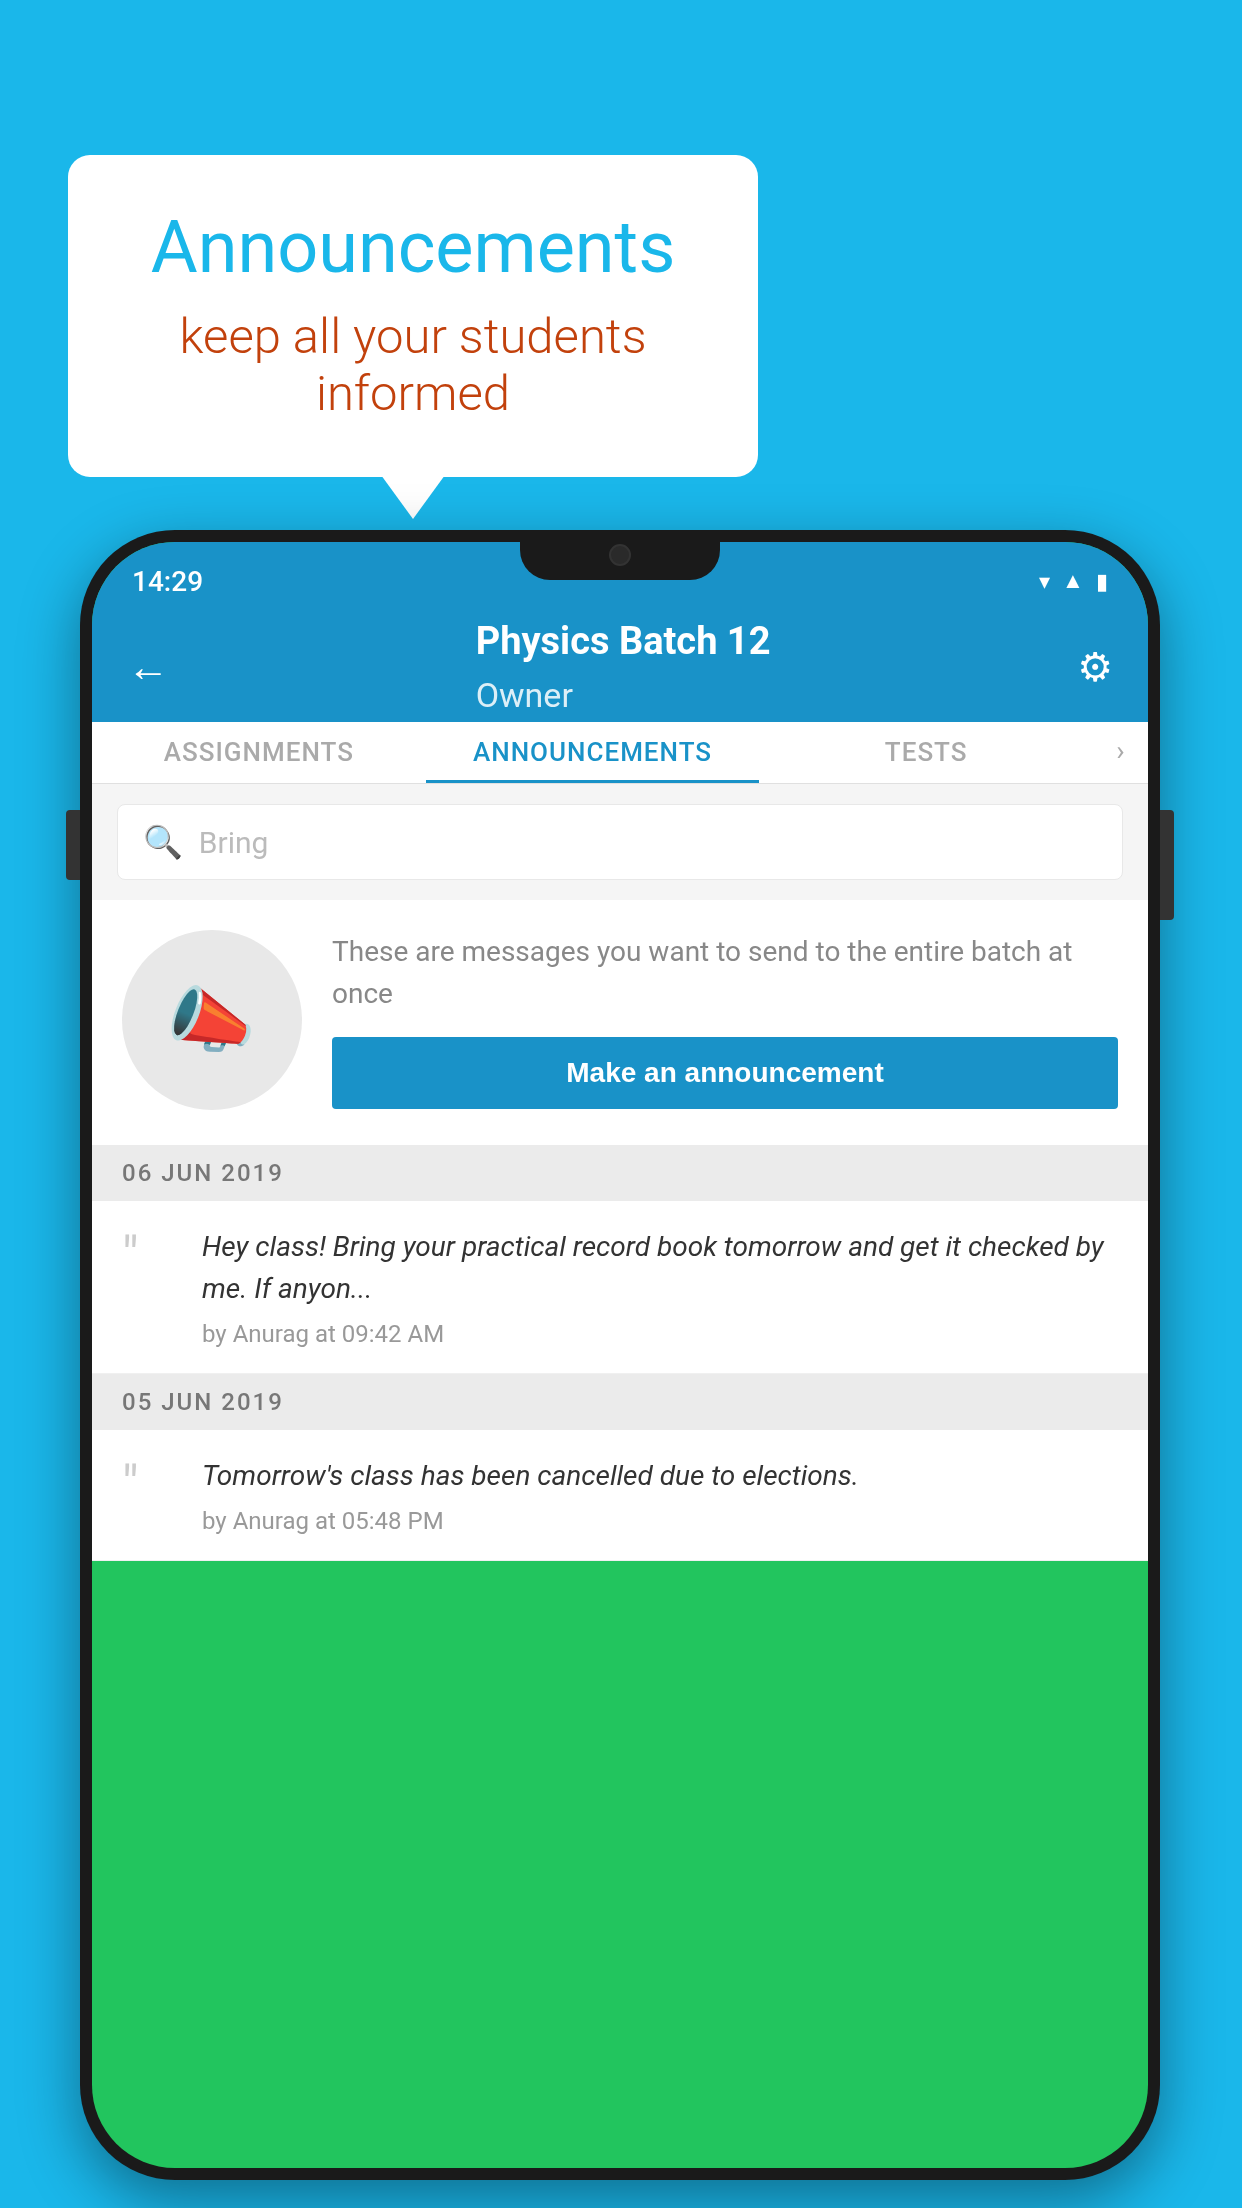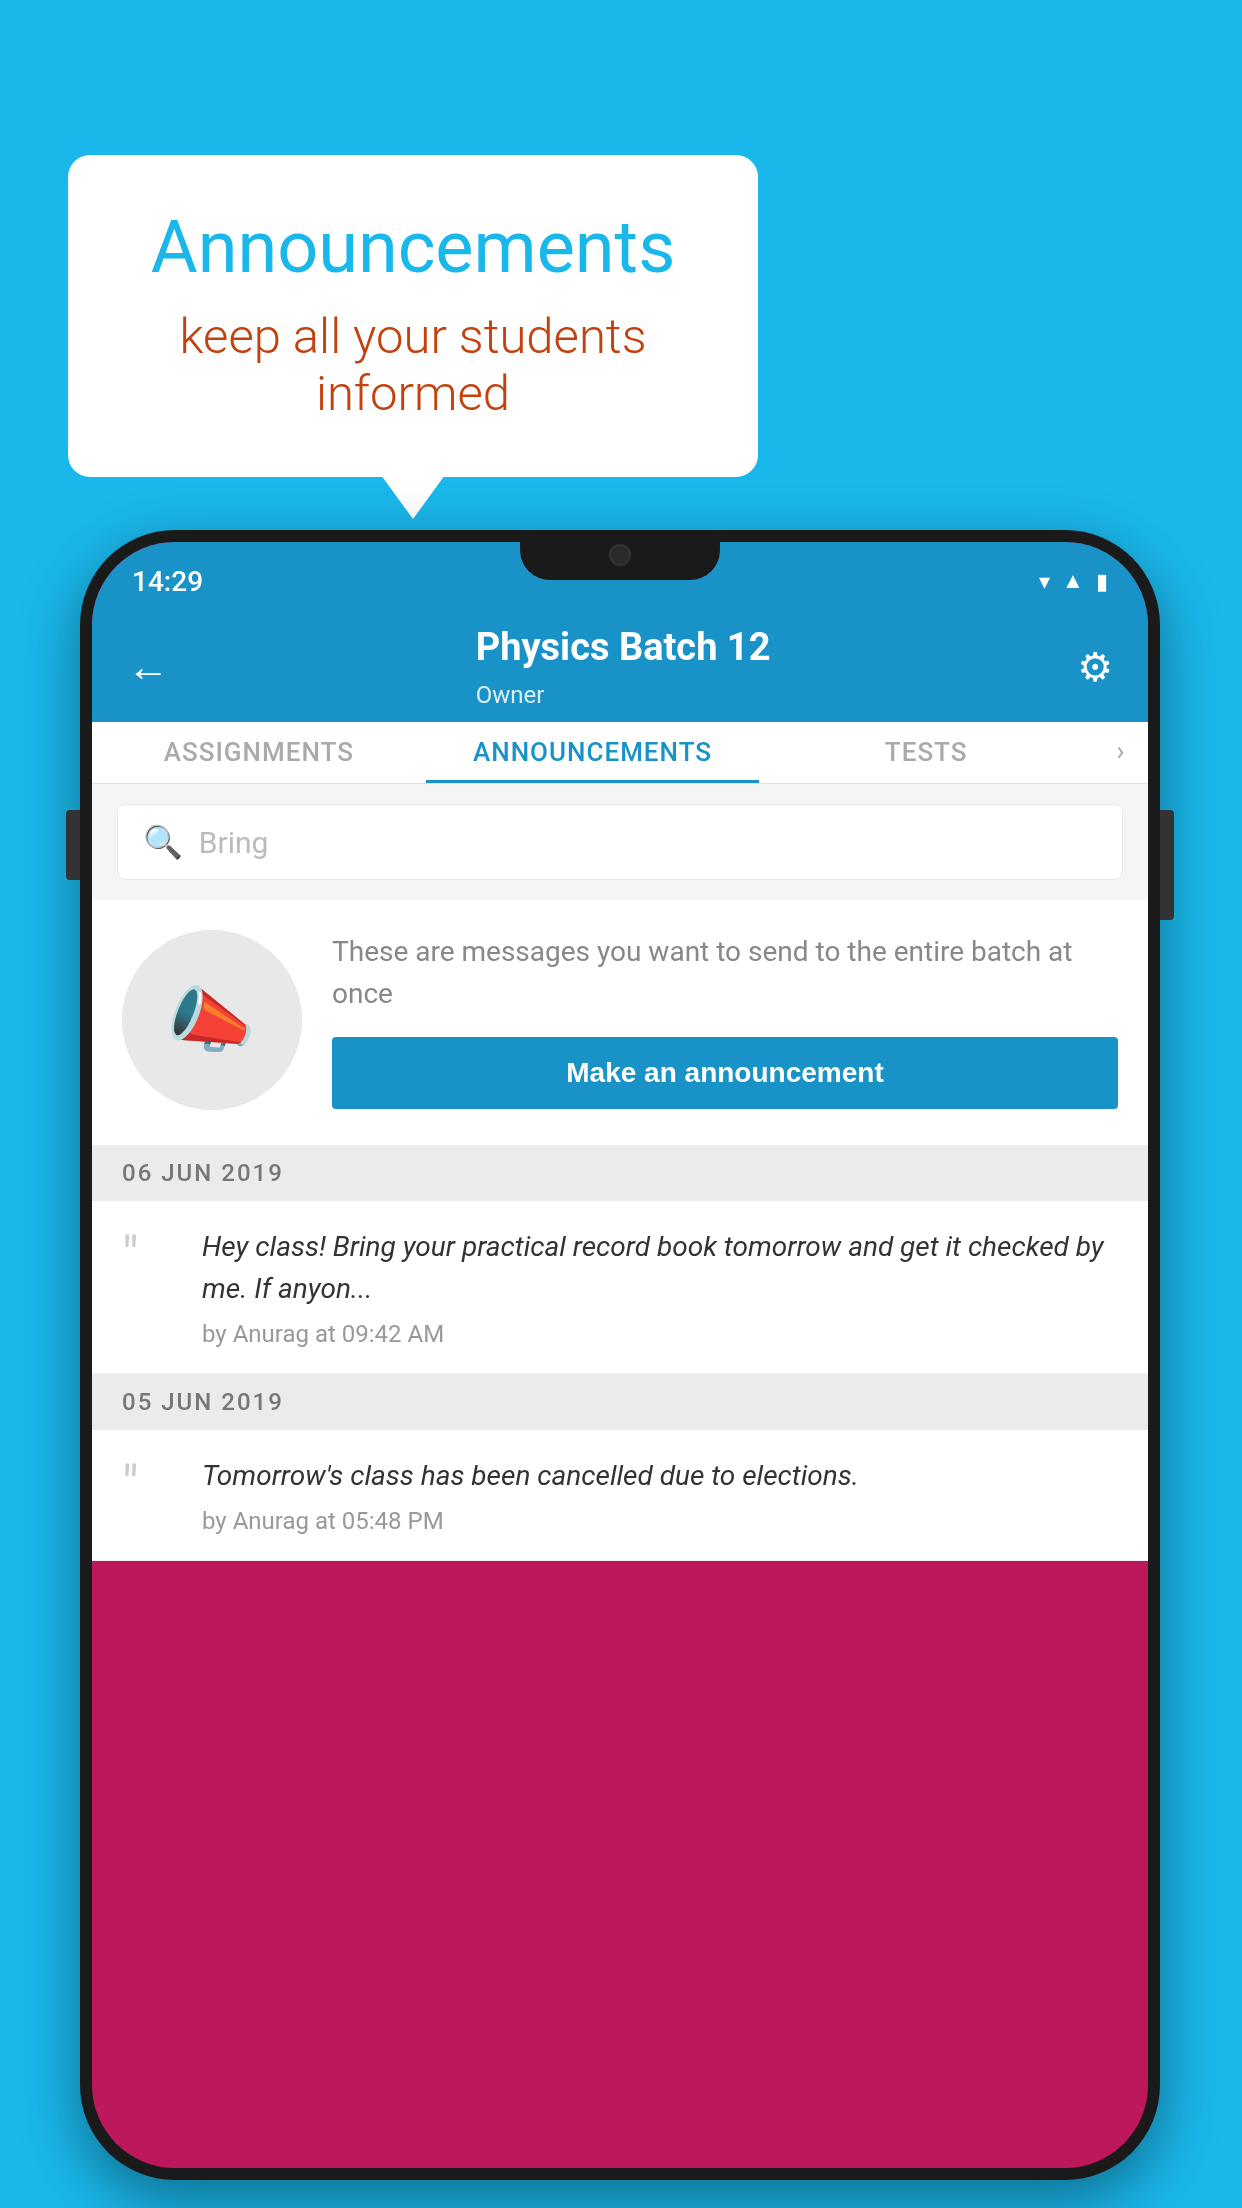--- a/index.html
+++ b/index.html
@@ -86,21 +86,21 @@
       height: 110px;
       background: #333;
       border-radius: 0 4px 4px 0;
     }
     .phone-inner {
       position: absolute;
       top: 12px;
       left: 12px;
       right: 12px;
       bottom: 12px;
-      background: #be185d;
+      background: #22c55e;
       border-radius: 83px;
       overflow: hidden;
     }
 
     
     .notch {
       position: absolute;
       top: 0;
       left: 50%;
       transform: translateX(-50%);
@@ -164,21 +164,21 @@
     .header-center {
       text-align: left;
     }
     .header-title {
       color: #fff;
       font-size: 38px;
       font-weight: 700;
     }
     .header-subtitle {
       color: rgba(255,255,255,0.85);
-      font-size: 24px;
+      font-size: 34px;
       margin-top: 12px;
     }
     .header-gear {
       color: #fff;
       font-size: 40px;
     }
 
     
     .tabs-bar {
       display: flex;

